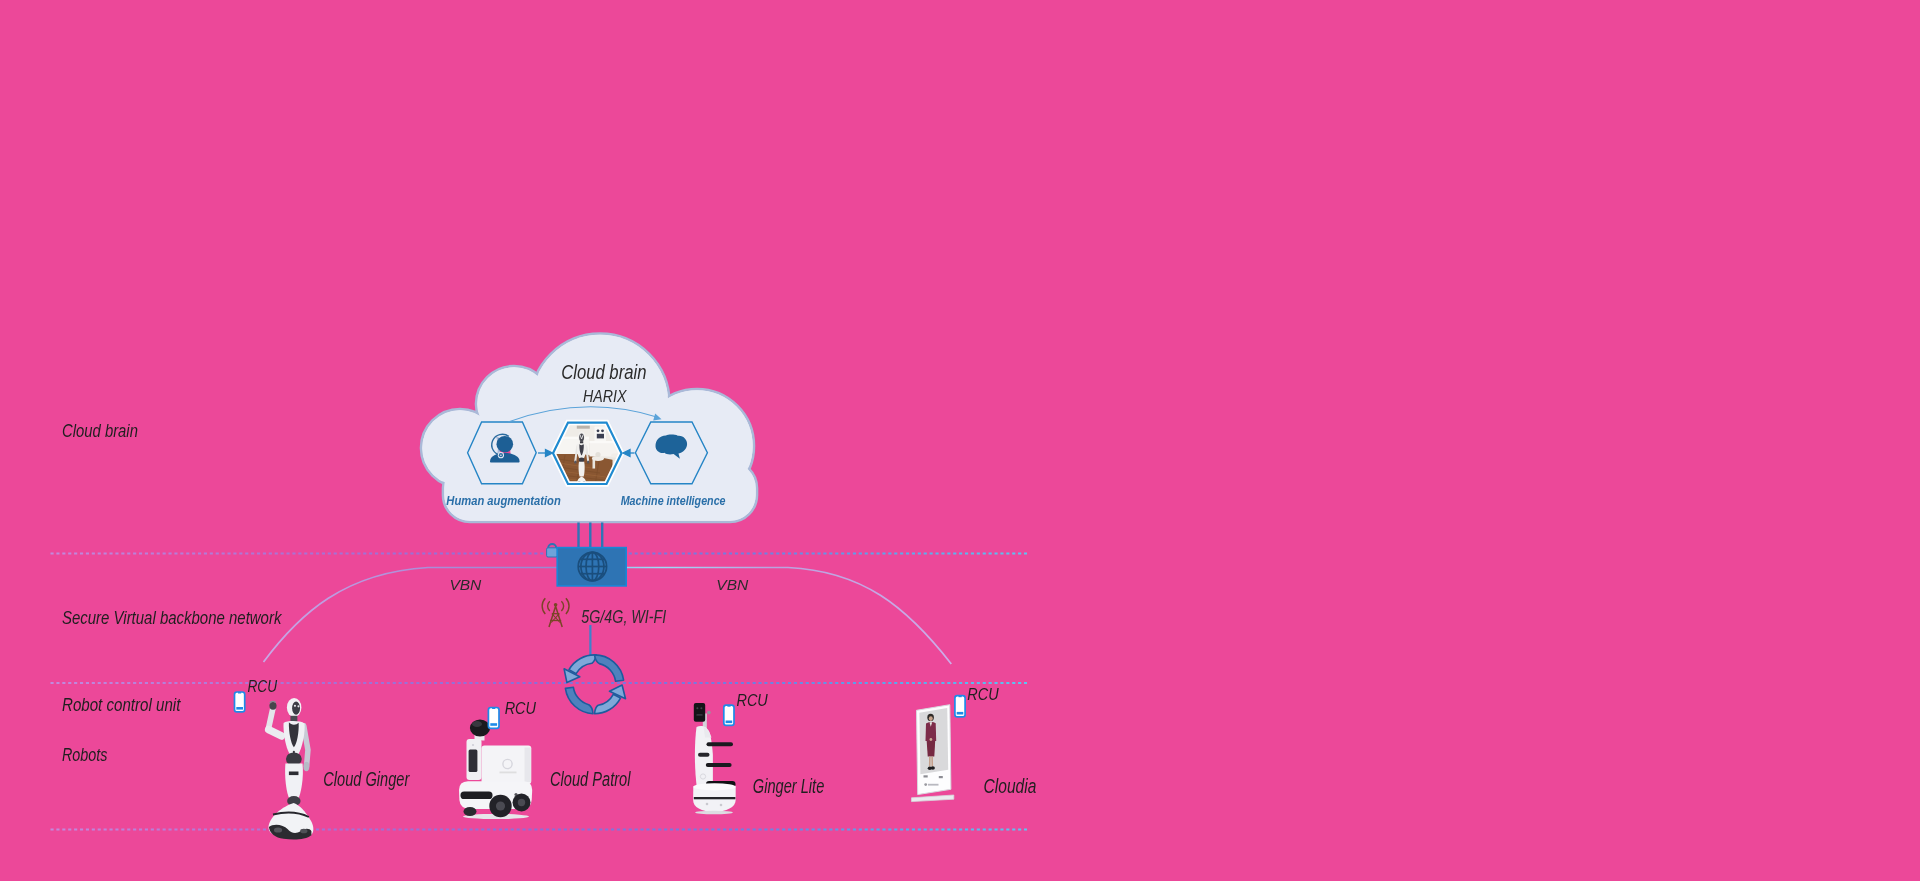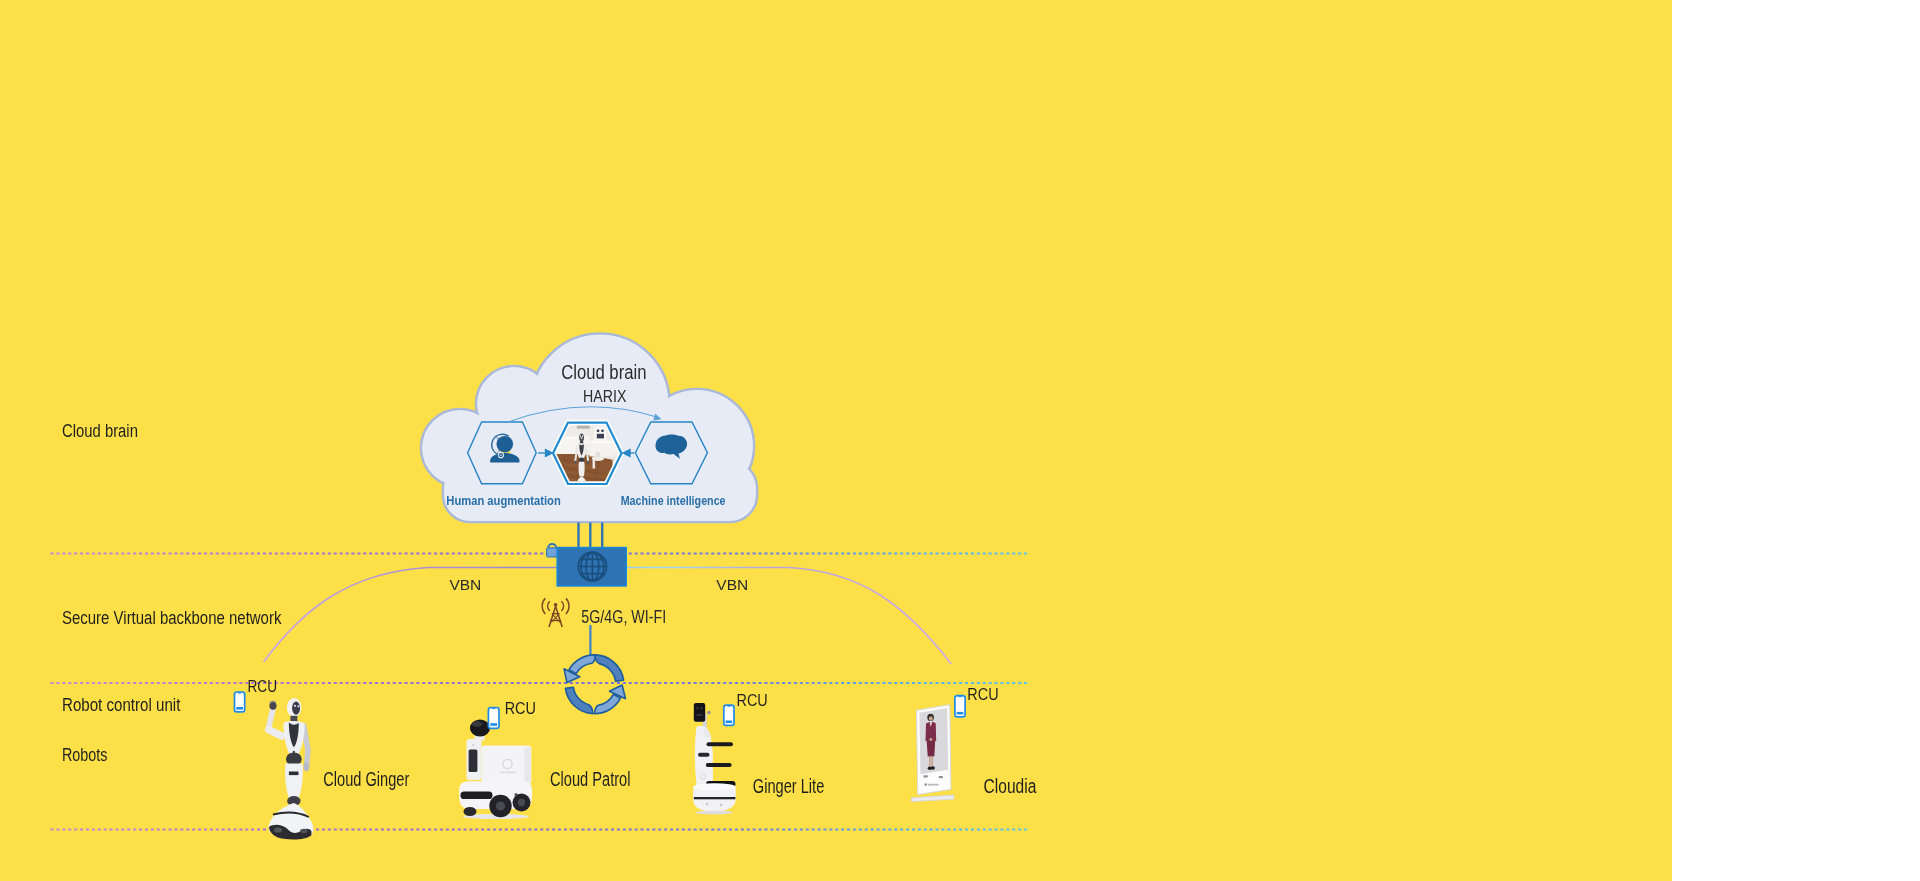--- a/index.html
+++ b/index.html
@@ -1,17 +1,17 @@
 <!DOCTYPE html>
 <html><head>
 <meta charset="utf-8">
 <style>
 html,body{margin:0;padding:0;background:#ffffff;}
-#canvas{position:relative;width:1672px;height:881px;overflow:hidden;background:#fde047;
-  font-family:"Liberation Sans",sans-serif;}
+#canvas{position:relative;width:1920px;height:881px;overflow:hidden;background:#ec4899;
+  font-family:"Liberation Sans",sans-serif;font-style:italic;}
 svg{position:absolute;left:0;top:0;}
 text{font-family:"Liberation Sans",sans-serif;}
 </style>
 </head>
 <body>
 <div id="canvas">
 <svg width="1920" height="881" viewBox="0 0 1920 881">
 <defs>
   <linearGradient id="dashGrad" gradientUnits="userSpaceOnUse" x1="50" y1="0" x2="1027" y2="0">
     <stop offset="0" stop-color="#c28ade"></stop>

